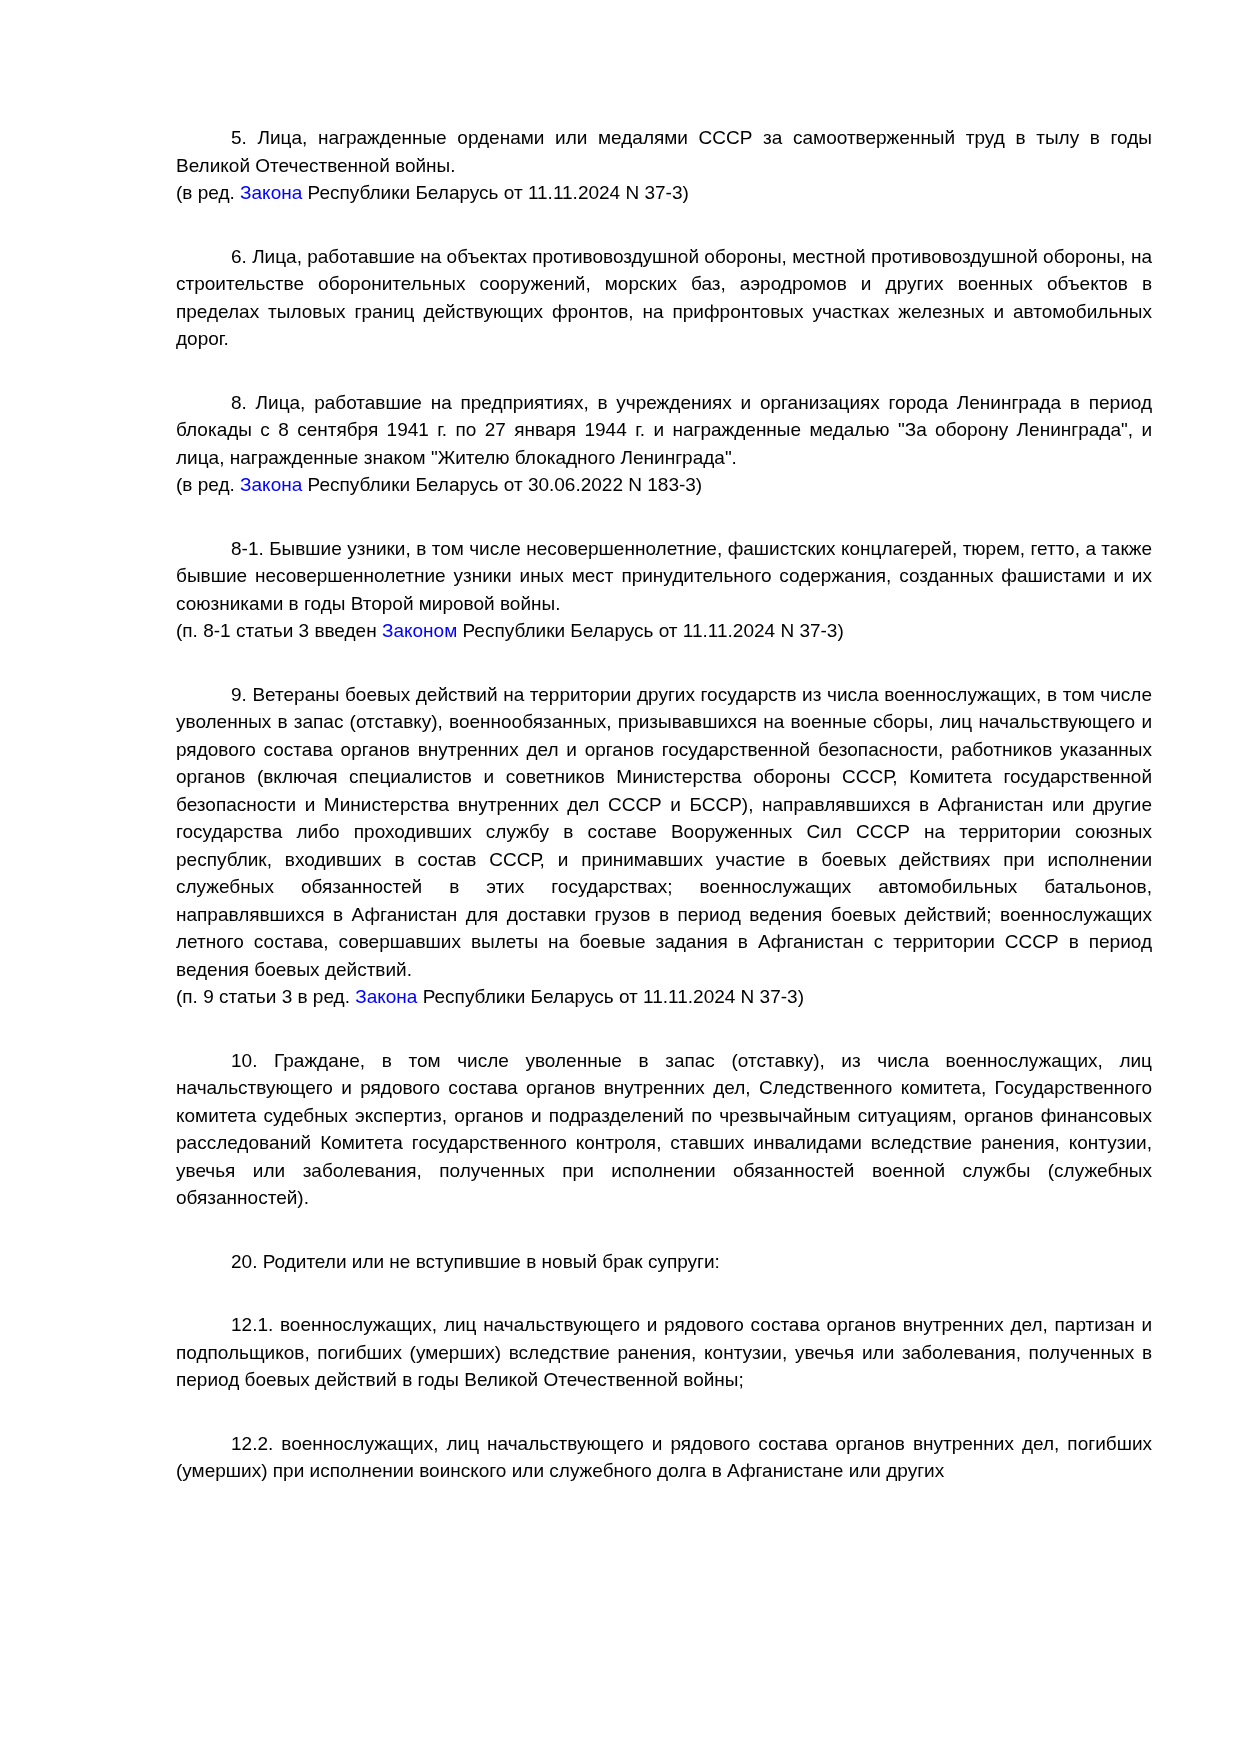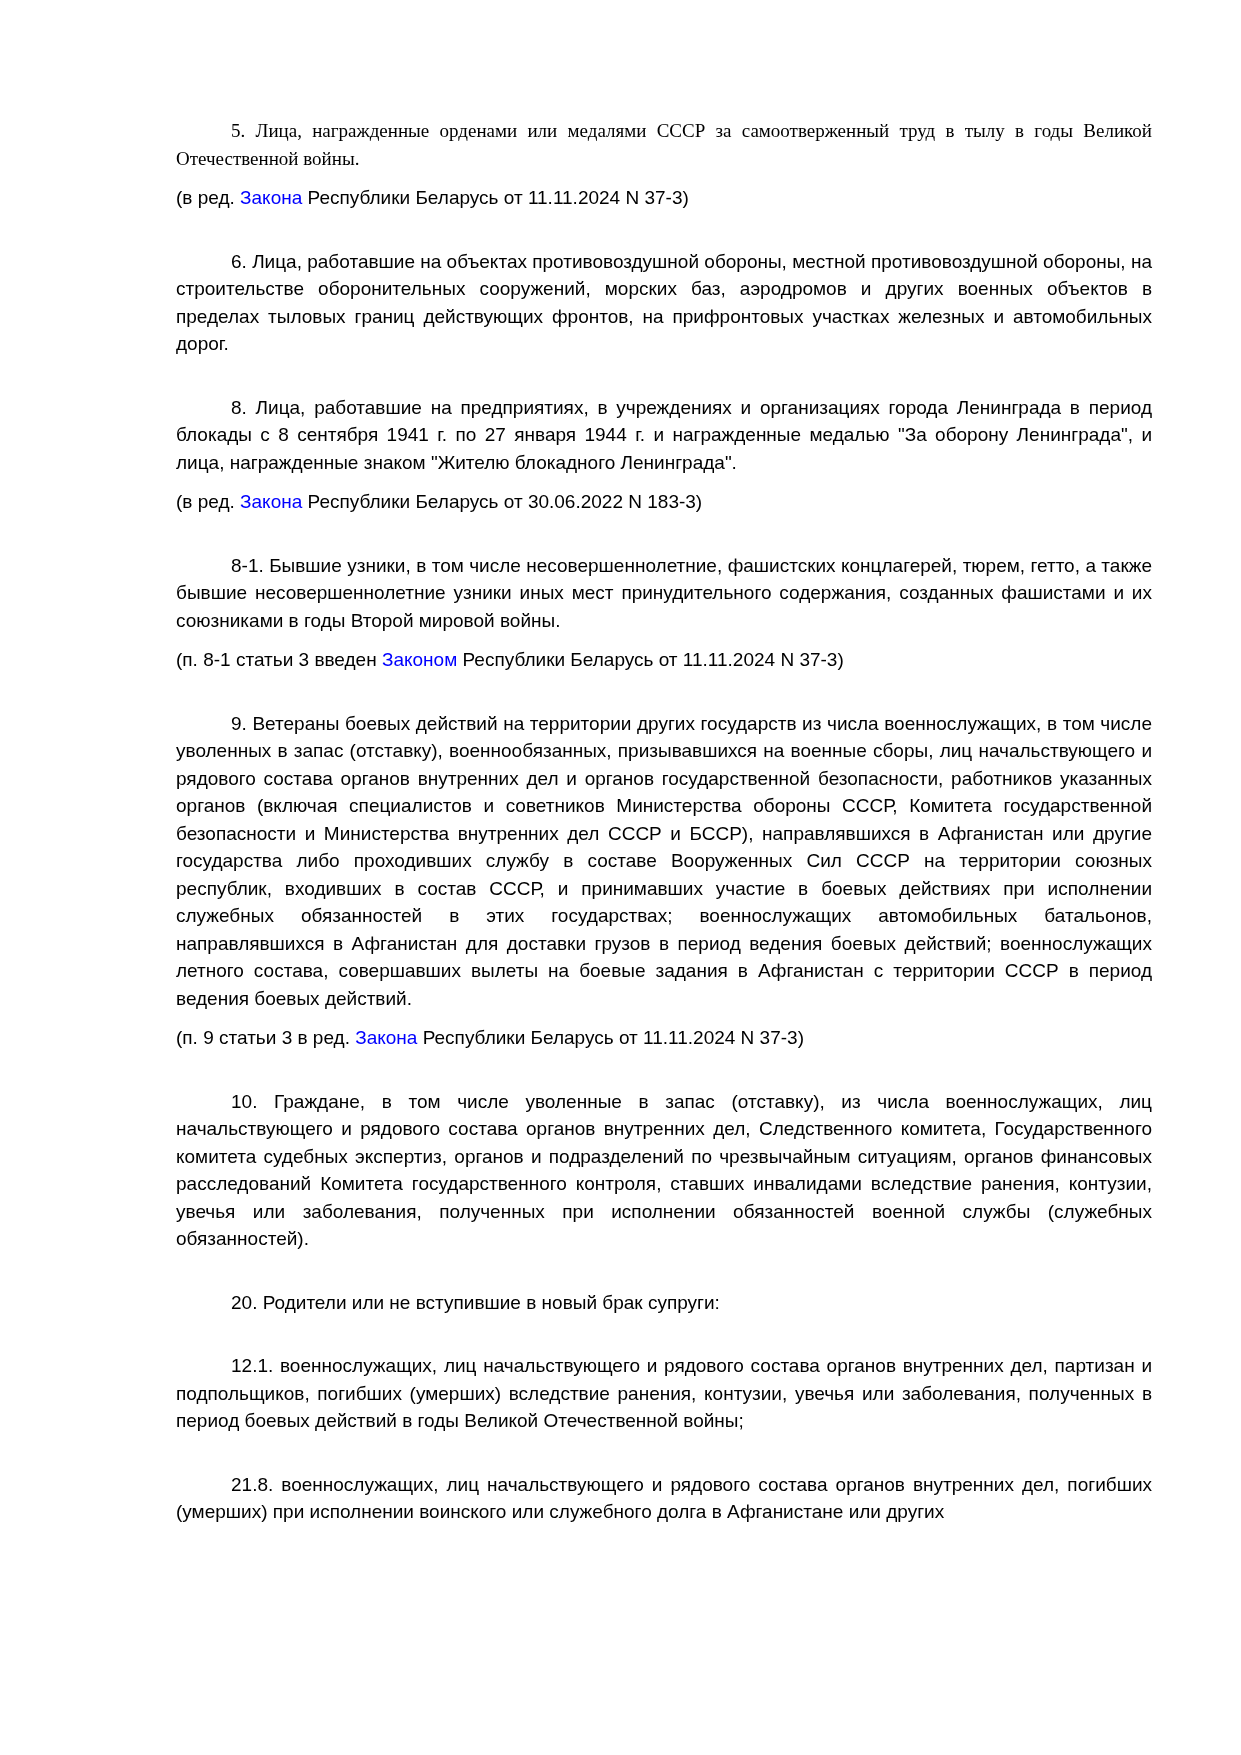--- a/index.html
+++ b/index.html
@@ -26,27 +26,26 @@
   p.para {
     margin: 0;
     padding: 0;
   }
   p.body {
     text-align: justify;
     text-indent: 55px;
     margin-top: 36px;
   }
   p.body:first-child {
-    margin-top: 5px;
-    font-family: Liberation Serif, serif;
+    margin-top: 12px;
   }
   p.note {
     text-align: justify;
     text-indent: 0;
-    margin-top: 12px;
+    margin-top: 0;
   }
   .link {
     color: #0000ff;
     text-decoration: none;
     cursor: pointer;
   }
 </style>
 </head>
 <body>
 
@@ -58,15 +57,15 @@
       <p class="para body"><span>6. Лица, работавшие на объектах противовоздушной обороны, местной противовоздушной обороны, на строительстве оборонительных сооружений, морских баз, аэродромов и других военных объектов в пределах тыловых границ действующих фронтов, на прифронтовых участках железных и автомобильных дорог.</span></p>
       <p class="para body"><span>8. Лица, работавшие на предприятиях, в учреждениях и организациях города Ленинграда в период блокады с 8 сентября 1941 г. по 27 января 1944 г. и награжденные медалью "За оборону Ленинграда", и лица, награжденные знаком "Жителю блокадного Ленинграда".</span></p>
       <p class="para note"><span>(в ред. </span><span class="link">Закона</span><span> Республики Беларусь от 30.06.2022 N 183-3)</span></p>
       <p class="para body"><span>8-1. Бывшие узники, в том числе несовершеннолетние, фашистских концлагерей, тюрем, гетто, а также бывшие несовершеннолетние узники иных мест принудительного содержания, созданных фашистами и их союзниками в годы Второй мировой войны.</span></p>
       <p class="para note"><span>(п. 8-1 статьи 3 введен </span><span class="link">Законом</span><span> Республики Беларусь от 11.11.2024 N 37-3)</span></p>
       <p class="para body"><span>9. Ветераны боевых действий на территории других государств из числа военнослужащих, в том числе уволенных в запас (отставку), военнообязанных, призывавшихся на военные сборы, лиц начальствующего и рядового состава органов внутренних дел и органов государственной безопасности, работников указанных органов (включая специалистов и советников Министерства обороны СССР, Комитета государственной безопасности и Министерства внутренних дел СССР и БССР), направлявшихся в Афганистан или другие государства либо проходивших службу в составе Вооруженных Сил СССР на территории союзных республик, входивших в состав СССР, и принимавших участие в боевых действиях при исполнении служебных обязанностей в этих государствах; военнослужащих автомобильных батальонов, направлявшихся в Афганистан для доставки грузов в период ведения боевых действий; военнослужащих летного состава, совершавших вылеты на боевые задания в Афганистан с территории СССР в период ведения боевых действий.</span></p>
       <p class="para note"><span>(п. 9 статьи 3 в ред. </span><span class="link">Закона</span><span> Республики Беларусь от 11.11.2024 N 37-3)</span></p>
       <p class="para body"><span>10. Граждане, в том числе уволенные в запас (отставку), из числа военнослужащих, лиц начальствующего и рядового состава органов внутренних дел, Следственного комитета, Государственного комитета судебных экспертиз, органов и подразделений по чрезвычайным ситуациям, органов финансовых расследований Комитета государственного контроля, ставших инвалидами вследствие ранения, контузии, увечья или заболевания, полученных при исполнении обязанностей военной службы (служебных обязанностей).</span></p>
       <p class="para body"><span>20. Родители или не вступившие в новый брак супруги:</span></p>
       <p class="para body"><span>12.1. военнослужащих, лиц начальствующего и рядового состава органов внутренних дел, партизан и подпольщиков, погибших (умерших) вследствие ранения, контузии, увечья или заболевания, полученных в период боевых действий в годы Великой Отечественной войны;</span></p>
-      <p class="para body"><span>21.8. военнослужащих, лиц начальствующего и рядового состава органов внутренних дел, погибших (умерших) при исполнении воинского или служебного долга в Афганистане или других</span></p>
+      <p class="para body"><span>12.2. военнослужащих, лиц начальствующего и рядового состава органов внутренних дел, погибших (умерших) при исполнении воинского или служебного долга в Афганистане или других</span></p>
     </div>
 </div>
 
 </body></html>

